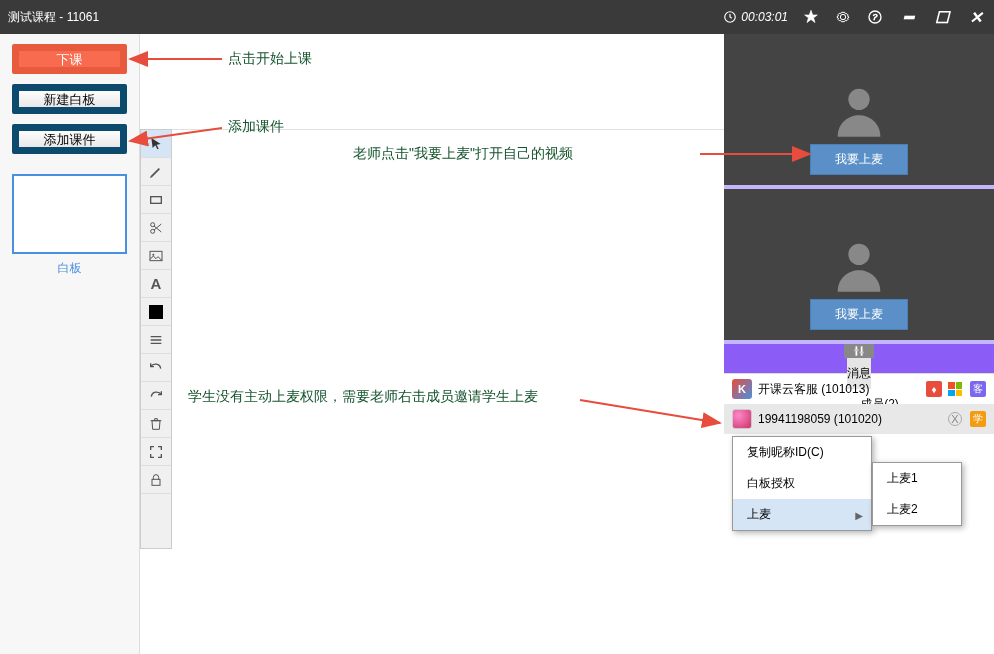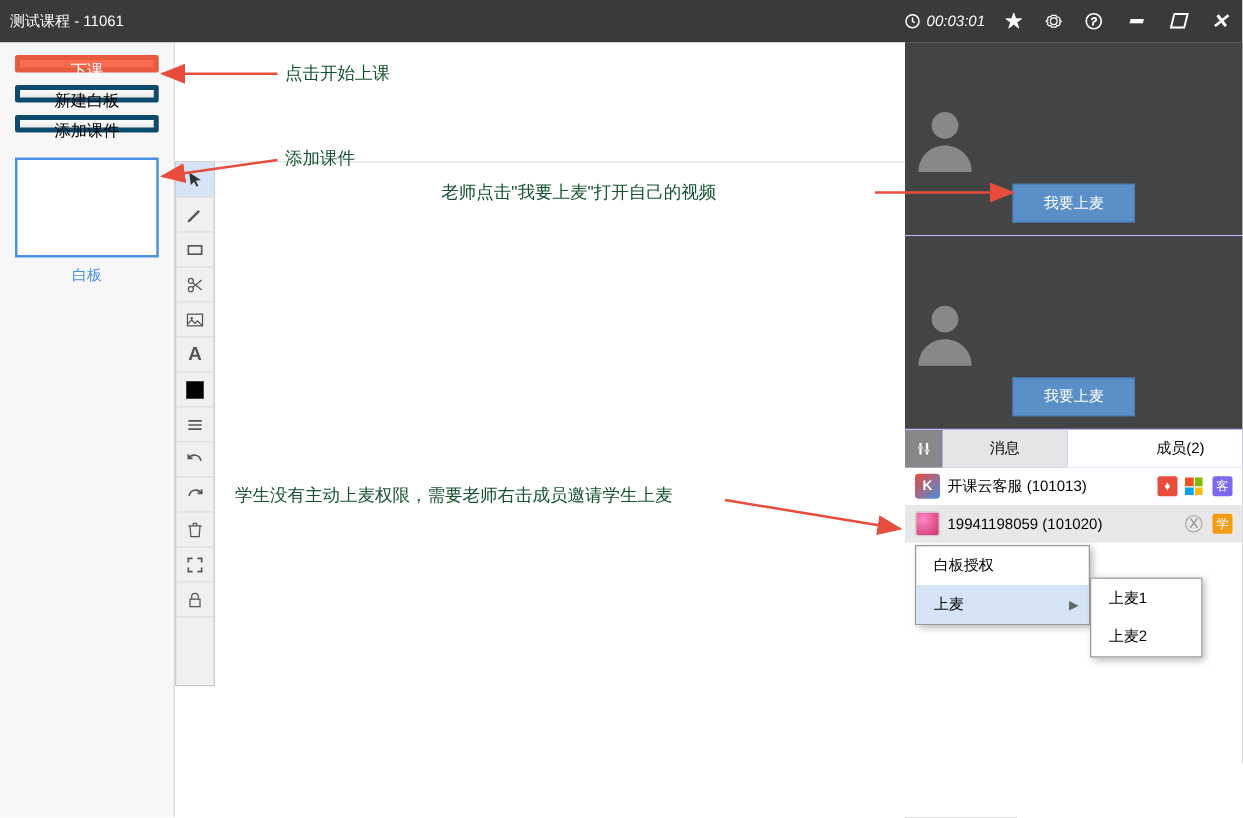--- a/index.html
+++ b/index.html
@@ -9,42 +9,42 @@
     .titlebar-title { flex: 1; }
     .titlebar-right { display: flex; align-items: center; gap: 14px; font-style: italic; }
     .clock-group { display: flex; align-items: center; gap: 4px; font-size: 12px; }
     .tb-icon { width: 18px; height: 18px; display: flex; align-items: center; justify-content: center; cursor: pointer; }
     .tb-icon svg { width: 16px; height: 16px; fill: #fff; stroke: #fff; }
     .win-btn { width: 20px; height: 20px; display: flex; align-items: center; justify-content: center; cursor: pointer; font-size: 16px; font-weight: bold; }
     
     .main { display: flex; height: calc(100% - 34px); }
     
     .left-panel { width: 140px; background: #f7f7f7; border-right: 1px solid #ddd; padding: 10px 12px; }
-    .btn { display: block; width: 100%; height: 14px; margin-bottom: 10px; border: 4px solid #0c4a6e; background: linear-gradient(#fdfdfd,#e8e8e8); font-size: 13px; cursor: pointer; border-radius: 2px; }
+    .btn { display: block; width: 100%; height: 30px; margin-bottom: 10px; border: 7px solid #0c4a6e; background: linear-gradient(#fdfdfd,#e8e8e8); font-size: 13px; cursor: pointer; border-radius: 2px; }
     .btn-primary { background: #f96b4e; border-color: #e85a3d; color: #fff; font-weight: 500; }
     .thumb { width: 100%; height: 80px; border: 2px solid #4a90e2; background: #fff; margin-top: 20px; }
     .thumb-label { text-align: center; color: #4a90e2; font-size: 12px; margin-top: 6px; }
     
     .collapse-handle { position: absolute; left: 140px; top: 330px; width: 12px; height: 28px; background: #e8e8e8; border: 1px solid #ccc; display: flex; align-items: center; justify-content: center; font-size: 10px; color: #666; cursor: pointer; }
     
     .canvas-area { flex: 1; background: #fff; position: relative; display: flex; }
     .toolbar { width: 32px; background: #f0f0f0; border-right: 1px solid #ddd; margin-top: 95px; height: 420px; border: 1px solid #ccc; }
     .tool { width: 30px; height: 28px; display: flex; align-items: center; justify-content: center; cursor: pointer; border-bottom: 1px solid #ddd; font-size: 14px; }
     .tool.selected { background: #d5e5f5; }
     .tool svg { width: 16px; height: 16px; }
     .canvas-main { flex: 1; background: #fff; margin-top: 95px; border-top: 1px solid #e0e0e0; }
     
     .right-panel { width: 270px; background: #3a3a3a; display: flex; flex-direction: column; }
-    .video-slot { height: 155px; background: #444; position: relative; display: flex; flex-direction: column; justify-content: center; border-bottom: 1px solid #c4b5fd; }
+    .video-slot { height: 155px; background: #444; position: relative; display: flex; flex-direction: column; align-items: center; justify-content: center; border-bottom: 4px solid #c4b5fd; }
     .avatar { width: 64px; height: 64px; }
     .avatar svg { width: 100%; height: 100%; fill: #888; }
     .mic-btn { position: absolute; bottom: 10px; left: 50%; transform: translateX(-50%); padding: 6px 24px; background: #5a8fc7; color: #fff; border: 1px solid #4a7fb7; font-size: 12px; cursor: pointer; }
     
     .chat-panel { flex: 1; background: #fff; display: flex; flex-direction: column; }
-    .tab-row { display: flex; align-items: center; height: 30px; border-bottom: 1px solid #ddd; background: #8b5cf6; }
+    .tab-row { display: flex; align-items: center; height: 30px; border-bottom: 1px solid #ddd; background: #8b5cf6; flex-direction: column; }
     .audio-btn { width: 30px; height: 30px; background: #888; display: flex; align-items: center; justify-content: center; cursor: pointer; }
     .audio-btn svg { width: 14px; height: 14px; fill: #fff; }
     .tab { flex: 1; text-align: center; font-size: 12px; padding: 7px 0; cursor: pointer; background: #e5e5e5; }
     .tab.active { background: #fff; padding-left: 41px; }
     
     .member-list { flex: 1; overflow: visible; position: relative; }
     .member { display: flex; align-items: center; padding: 5px 8px; font-size: 12px; gap: 6px; position: relative; }
     .member.hover { background: #e8e8e8; }
     .mem-ava { width: 20px; height: 20px; border-radius: 3px; flex-shrink: 0; }
     .mem-name { flex: 1; }
@@ -221,20 +221,21 @@
           <span class="badge badge-purple">客</span>
         </div>
         <div class="member hover">
           <div class="mem-ava" style="background:#fff;border:1px solid #ccc;background-image:radial-gradient(circle at 30% 30%,#f8c,#c36);"></div>
           <span class="mem-name"><span>19941198059</span> (<span>101020</span>)</span>
           <span style="font-size:11px;color:#888;border:1px solid #aaa;border-radius:50%;width:14px;height:14px;display:inline-flex;align-items:center;justify-content:center">X</span>
           <span class="badge badge-orange">学</span>
         </div>
 
         <div class="ctx-menu" style="left:8px;top:62px;width:140px">
+          <div class="ctx-item">复制昵称ID(C)</div>
           <div class="ctx-item">白板授权</div>
           <div class="ctx-item hover"><span>上麦</span><span class="ctx-arrow">▶</span></div>
         </div>
         <div class="ctx-menu" style="left:148px;top:88px;width:90px">
           <div class="ctx-item">上麦1</div>
           <div class="ctx-item">上麦2</div>
         </div>
       </div>
     </div>
   </div>

